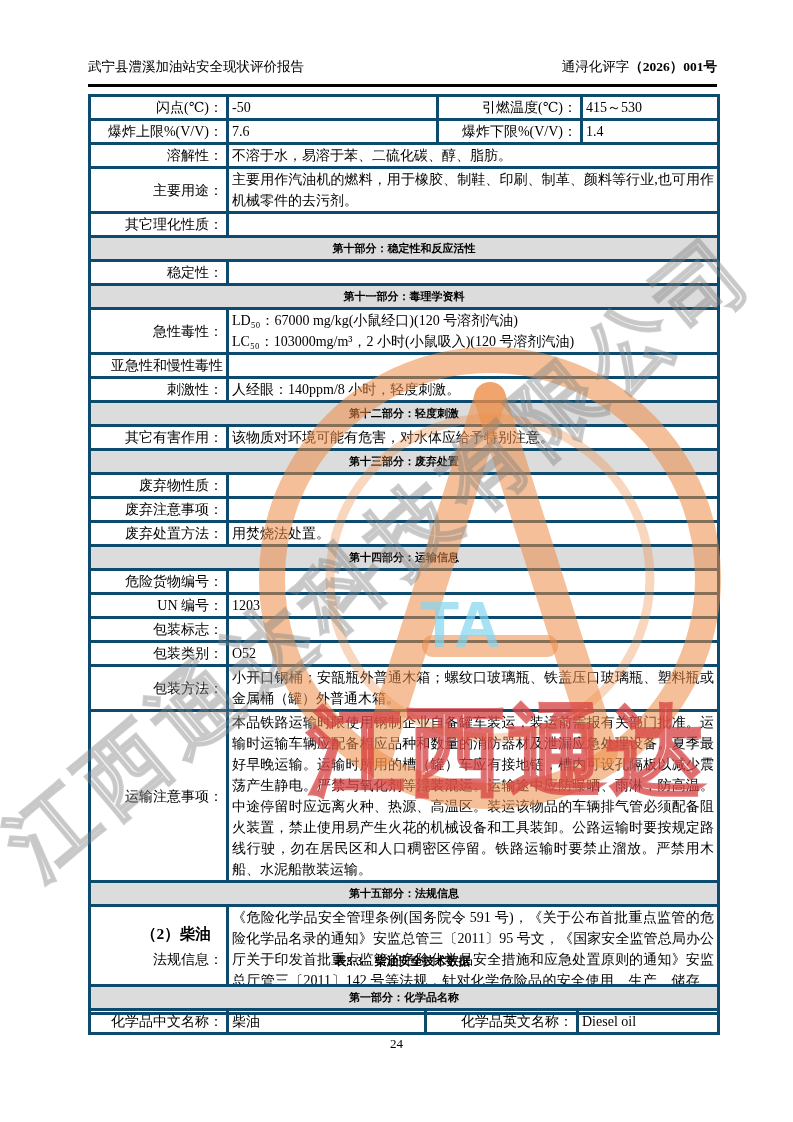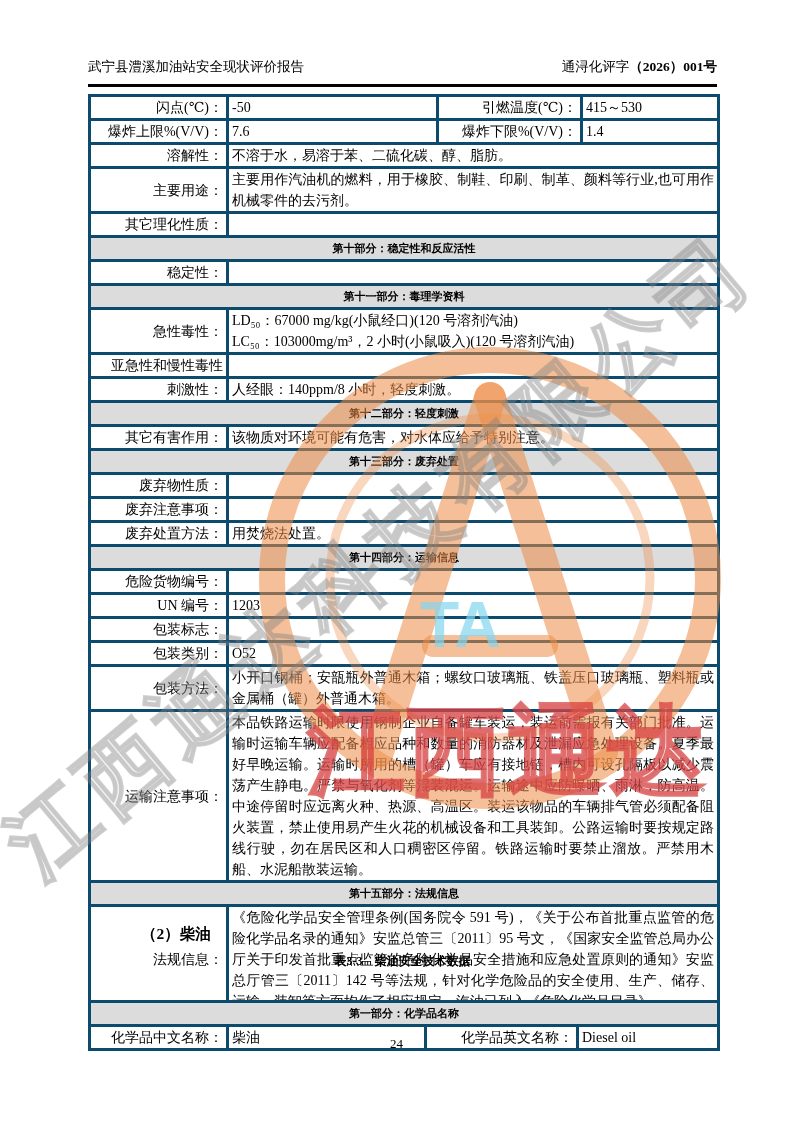--- a/index.html
+++ b/index.html
@@ -50,21 +50,21 @@
   td.val{text-align:justify;white-space:pre-line;}
   
   .sub-heading{
     position:absolute;left:125px;top:924px;
     font-size:15.5px;font-weight:bold;margin-left:16px;
   }
   .table-caption{
     position:absolute;left:88px;top:953px;width:629px;
     text-align:center;font-size:12px;font-weight:bold;
   }
-  #diesel-table{position:absolute;left:88px;top:984px;margin-top:16px;}
+  #diesel-table{position:absolute;left:88px;top:984px;}
   
   .page-number{
     position:absolute;left:0;top:1036px;width:793px;
     text-align:center;font-size:13px;
   }
   
   .watermark{
     position:absolute;inset:0;
     pointer-events:none;
     z-index:5;

